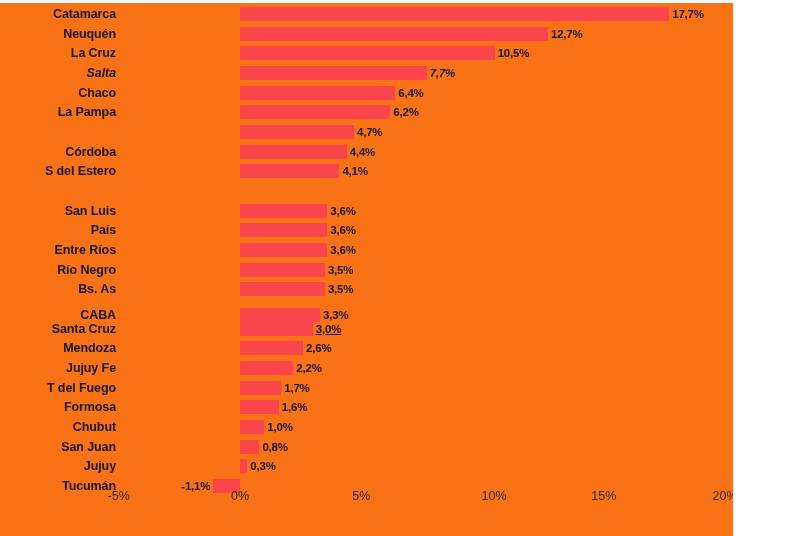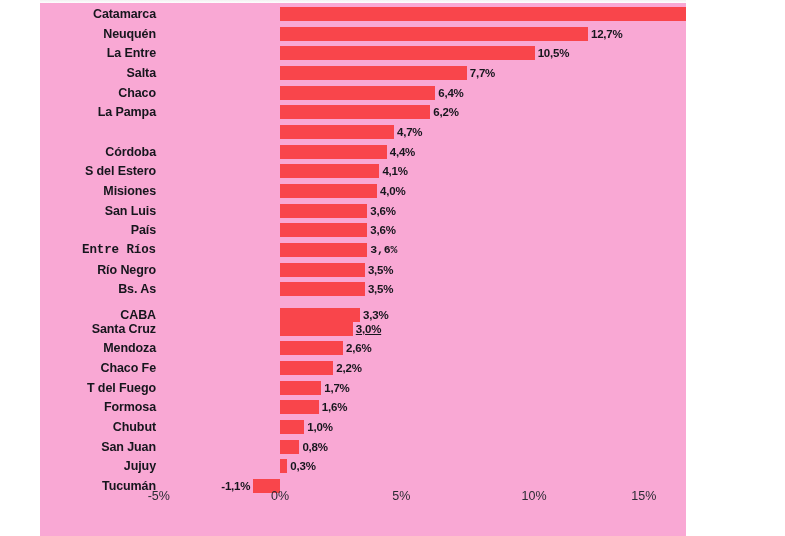--- a/index.html
+++ b/index.html
@@ -5,25 +5,24 @@
   html, body {
     margin: 0;
     padding: 0;
     background: #ffffff;
   }
   body {
     font-family: "Liberation Sans", sans-serif;
   }
   #chart-root {
     position: relative;
-    width: 646px;
+    width: 733px;
     height: 536px;
-    background: #f9a8d4;
+    background: #f97316;
     overflow: hidden;
-    margin-left: 40px;
   }
   
   .top-edge {
     position: absolute;
     left: 0; top: 0;
     width: 785px; height: 3px;
     background: linear-gradient(to bottom, #f2f2f2, #ffffff);
   }
   .plot {
     position: absolute;
@@ -100,25 +99,25 @@
         <div class="cat-label" style="width: 116px;">Catamarca</div>
         <div class="bar" style="width: 429.22px; left: 240px; height: 14px; background: rgb(249, 69, 75);"></div>
         <div class="val-label pos" style="left: 672.22px;">17,7%</div>
       </div>
       <div class="row" style="top: 23.67px;">
         <div class="cat-label" style="width: 116px;">Neuquén</div>
         <div class="bar" style="width: 307.97px; left: 240px; height: 14px; background: rgb(249, 69, 75);"></div>
         <div class="val-label pos" style="left: 550.97px;">12,7%</div>
       </div>
       <div class="row" style="top: 43.34px;">
-        <div class="cat-label" style="width: 116px;">La Entre</div>
+        <div class="cat-label" style="width: 116px;">La Cruz</div>
         <div class="bar" style="width: 254.63px; left: 240px; height: 14px; background: rgb(249, 69, 75);"></div>
         <div class="val-label pos" style="left: 497.63px;">10,5%</div>
       </div>
-      <div class="row" style="top: 63.01px;">
+      <div class="row" style="top: 63.01px; font-style: italic;">
         <div class="cat-label" style="width: 116px;">Salta</div>
         <div class="bar" style="width: 186.72px; left: 240px; height: 14px; background: rgb(249, 69, 75);"></div>
         <div class="val-label pos" style="left: 429.73px;">7,7%</div>
       </div>
       <div class="row" style="top: 82.68px;">
         <div class="cat-label" style="width: 116px;">Chaco</div>
         <div class="bar" style="width: 155.2px; left: 240px; height: 14px; background: rgb(249, 69, 75);"></div>
         <div class="val-label pos" style="left: 398.2px;">6,4%</div>
       </div>
       <div class="row" style="top: 102.35px;">
@@ -133,36 +132,31 @@
       <div class="row" style="top: 141.69px;">
         <div class="cat-label" style="width: 116px;">Córdoba</div>
         <div class="bar" style="width: 106.7px; left: 240px; height: 14px; background: rgb(249, 69, 75);"></div>
         <div class="val-label pos" style="left: 349.7px;">4,4%</div>
       </div>
       <div class="row" style="top: 161.36px;">
         <div class="cat-label" style="width: 116px;">S del Estero</div>
         <div class="bar" style="width: 99.42px; left: 240px; height: 14px; background: rgb(249, 69, 75);"></div>
         <div class="val-label pos" style="left: 342.43px;">4,1%</div>
       </div>
-      <div class="row" style="top: 181.03px;">
-        <div class="cat-label" style="width: 116px;">Misiones</div>
-        <div class="bar" style="width: 97px; left: 240px; height: 14px; background: rgb(249, 69, 75);"></div>
-        <div class="val-label pos" style="left: 340px;">4,0%</div>
-      </div>
       <div class="row" style="top: 200.7px;">
         <div class="cat-label" style="width: 116px;">San Luis</div>
         <div class="bar" style="width: 87.3px; left: 240px; height: 14px; background: rgb(249, 69, 75);"></div>
         <div class="val-label pos" style="left: 330.3px;">3,6%</div>
       </div>
       <div class="row" style="top: 220.37px;">
         <div class="cat-label" style="width: 116px;">País</div>
         <div class="bar" style="width: 87.3px; left: 240px; height: 14px; background: rgb(249, 69, 75);"></div>
         <div class="val-label pos" style="left: 330.3px;">3,6%</div>
       </div>
-      <div class="row" style="top: 240.04px; font-family: Liberation Mono, monospace;">
+      <div class="row" style="top: 240.04px;">
         <div class="cat-label" style="width: 116px;">Entre Ríos</div>
         <div class="bar" style="width: 87.3px; left: 240px; height: 14px; background: rgb(249, 69, 75);"></div>
         <div class="val-label pos" style="left: 330.3px;">3,6%</div>
       </div>
       <div class="row" style="top: 259.71px;">
         <div class="cat-label" style="width: 116px;">Río Negro</div>
         <div class="bar" style="width: 84.88px; left: 240px; height: 14px; background: rgb(249, 69, 75);"></div>
         <div class="val-label pos" style="left: 327.88px;">3,5%</div>
       </div>
       <div class="row" style="top: 279.38px;">
@@ -179,21 +173,21 @@
         <div class="cat-label" style="width: 116px;">Santa Cruz</div>
         <div class="bar" style="width: 72.75px; left: 240px; height: 14px; background: rgb(249, 69, 75);"></div>
         <div class="val-label pos" style="left: 315.75px; text-decoration: underline;">3,0%</div>
       </div>
       <div class="row" style="top: 338.39px;">
         <div class="cat-label" style="width: 116px;">Mendoza</div>
         <div class="bar" style="width: 63.05px; left: 240px; height: 14px; background: rgb(249, 69, 75);"></div>
         <div class="val-label pos" style="left: 306.05px;">2,6%</div>
       </div>
       <div class="row" style="top: 358.06px;">
-        <div class="cat-label" style="width: 116px;">Chaco Fe</div>
+        <div class="cat-label" style="width: 116px;">Jujuy Fe</div>
         <div class="bar" style="width: 53.35px; left: 240px; height: 14px; background: rgb(249, 69, 75);"></div>
         <div class="val-label pos" style="left: 296.35px;">2,2%</div>
       </div>
       <div class="row" style="top: 377.73px;">
         <div class="cat-label" style="width: 116px;">T del Fuego</div>
         <div class="bar" style="width: 41.23px; left: 240px; height: 14px; background: rgb(249, 69, 75);"></div>
         <div class="val-label pos" style="left: 284.23px;">1,7%</div>
       </div>
       <div class="row" style="top: 397.4px;">
         <div class="cat-label" style="width: 116px;">Formosa</div>

